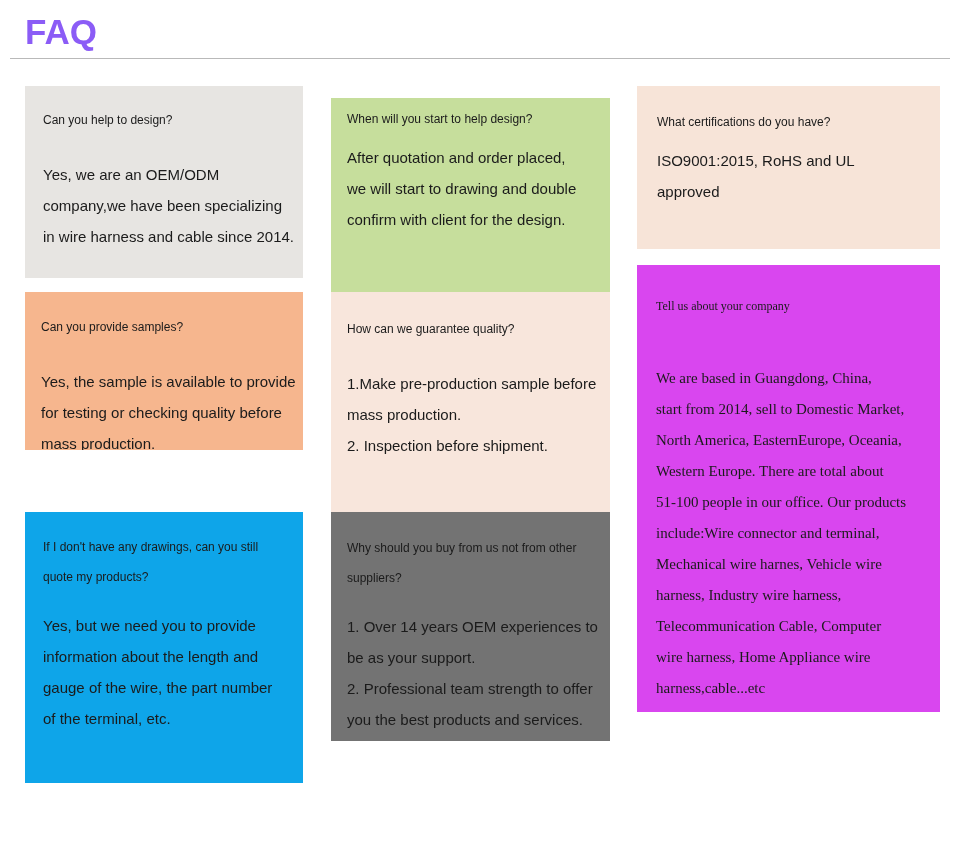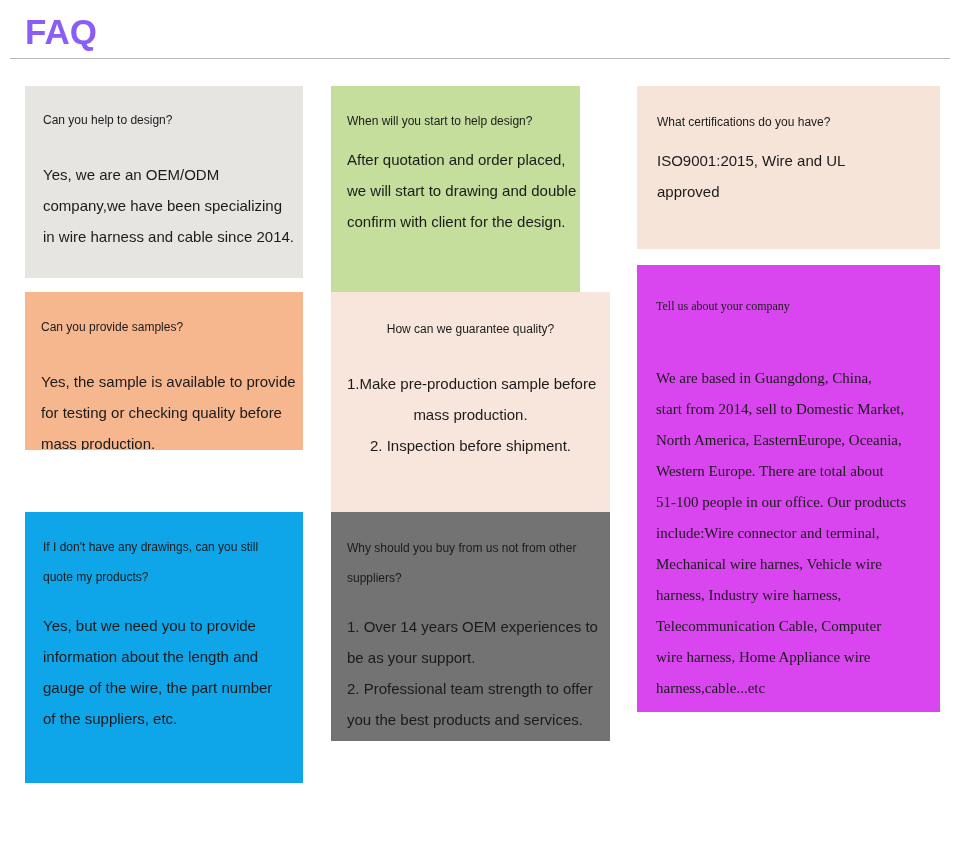--- a/index.html
+++ b/index.html
@@ -69,25 +69,25 @@
     color: #1b1b1b;
     margin: 0;
   }
   .faq-answer .ans-line {
     display: block;
     white-space: nowrap;
   }
 
   
   #card-design        { left: 25px;  top: 26px;  width: 278px; height: 192px; padding: 19px 18px 0 18px; }
-  #card-start-design  { left: 331px; top: 26px;  width: 249px; height: 217px; padding: 20px 16px 0 16px; }
+  #card-start-design  { left: 331px; top: 38px;  width: 279px; height: 217px; padding: 6px 16px 0 16px; }
   #card-certs         { left: 637px; top: 26px;  width: 303px; height: 163px; padding: 21px 20px 0 20px; }
 
   #card-samples       { left: 25px;  top: 232px; width: 278px; height: 158px; padding: 20px 16px 0 16px; }
-  #card-quality       { left: 331px; top: 232px; width: 279px; height: 256px; padding: 22px 16px 0 16px; text-align: center; }
+  #card-quality       { left: 331px; top: 232px; width: 279px; height: 256px; padding: 22px 16px 0 16px; }
   #card-company       { left: 637px; top: 205px; width: 303px; height: 447px; padding: 26px 19px 0 19px; }
 
   #card-drawings      { left: 25px;  top: 452px; width: 278px; height: 271px; padding: 20px 18px 0 18px; }
   #card-why-us        { left: 331px; top: 452px; width: 279px; height: 229px; padding: 21px 16px 0 16px; }
 
   
   .q-gap-lg { height: 24px; }
   .q-gap-md { height: 18px; }
   .q-gap-sm { height: 8px; }
   .q-gap-xl { height: 42px; }
@@ -119,21 +119,21 @@
       <span class="ans-line">After quotation and order placed,</span>
       <span class="ans-line">we will start to drawing and double</span>
       <span class="ans-line">confirm with client for the design.</span>
     </div>
   </div>
 
   <div class="faq-card" id="card-certs" style="background: rgb(247, 228, 216);">
     <p class="faq-question">What certifications do you have?</p>
     <div class="q-gap-sm"></div>
     <div class="faq-answer">
-      <span class="ans-line">ISO9001:2015, Wire and UL</span>
+      <span class="ans-line">ISO9001:2015, RoHS and UL</span>
       <span class="ans-line">approved</span>
     </div>
   </div>
 
   <div class="faq-card" id="card-samples" style="background: rgb(246, 182, 142);">
     <p class="faq-question">Can you provide samples?</p>
     <div class="q-gap-lg"></div>
     <div class="faq-answer">
       <span class="ans-line">Yes, the sample is available to provide</span>
       <span class="ans-line">for testing or checking quality before</span>
@@ -169,21 +169,21 @@
     </div>
   </div>
 
   <div class="faq-card" id="card-drawings" style="background: #0ea5e9;">
     <p class="faq-question">If I don't have any drawings, can you still quote my products?</p>
     <div class="q-gap-md"></div>
     <div class="faq-answer">
       <span class="ans-line">Yes, but we need you to provide</span>
       <span class="ans-line">information about the length and</span>
       <span class="ans-line">gauge of the wire, the part number</span>
-      <span class="ans-line">of the suppliers, etc.</span>
+      <span class="ans-line">of the terminal, etc.</span>
     </div>
   </div>
 
   <div class="faq-card" id="card-why-us" style="background: #737373;">
     <p class="faq-question">Why should you buy from us not from other suppliers?</p>
     <div class="q-gap-md"></div>
     <div class="faq-answer">
       <span class="ans-line">1. Over 14 years OEM experiences to</span>
       <span class="ans-line">be as your support.</span>
       <span class="ans-line">2. Professional team strength to offer</span>

